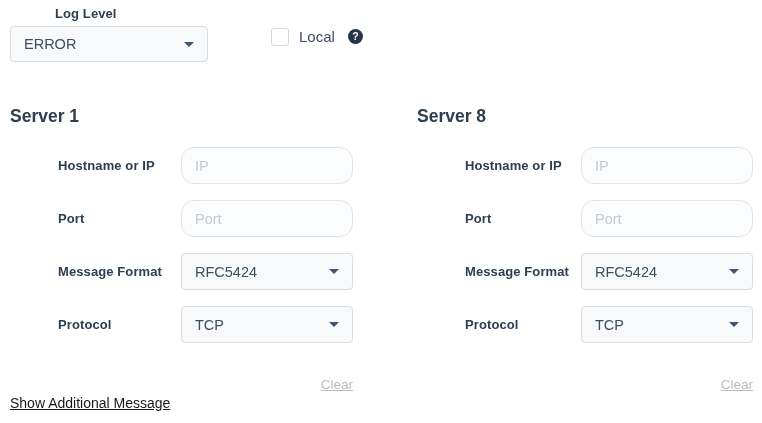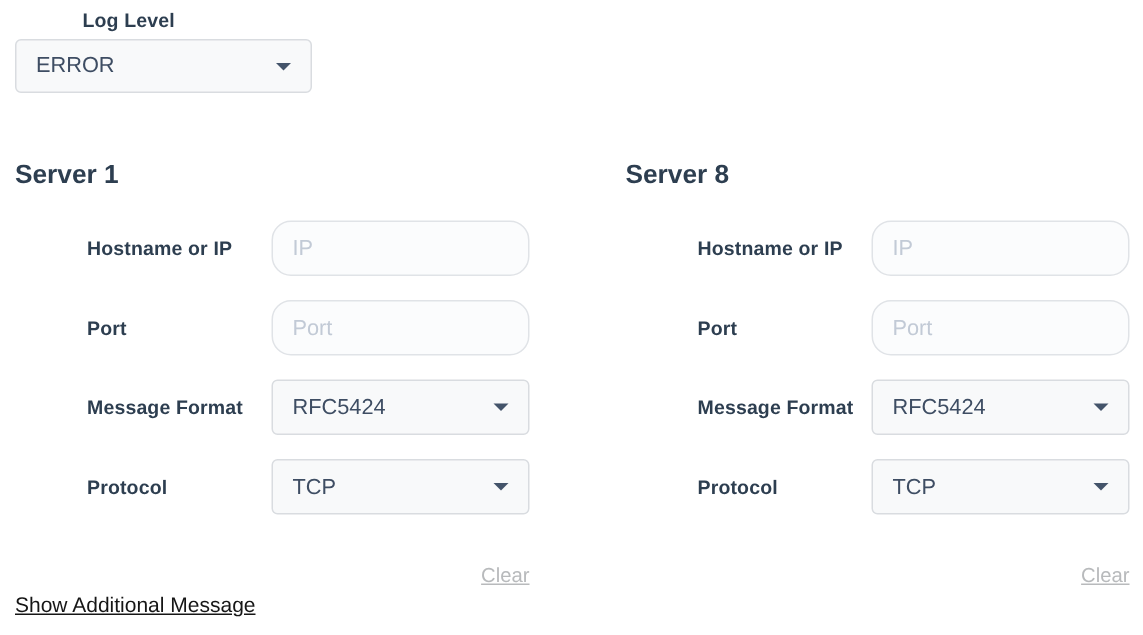--- a/index.html
+++ b/index.html
@@ -140,20 +140,25 @@
 
 <div class="page">
 
   <div class="field-label log-level-label">Log Level</div>
 
   <div class="select log-level-select">
     <span class="select-value">ERROR</span>
     <span class="caret"></span>
   </div>
 
+  <div class="local-group">
+    <input type="checkbox" class="checkbox" style="">
+    <span class="local-label">Local</span>
+    <span class="help-icon">?</span>
+  </div>
 
   <div class="server-panel first">
     <div class="server-title">Server 1</div>
 
     <div class="form-row">
       <span class="field-label">Hostname or IP</span>
       <input type="text" class="text-input" placeholder="IP" style="">
     </div>
 
     <div class="form-row">

